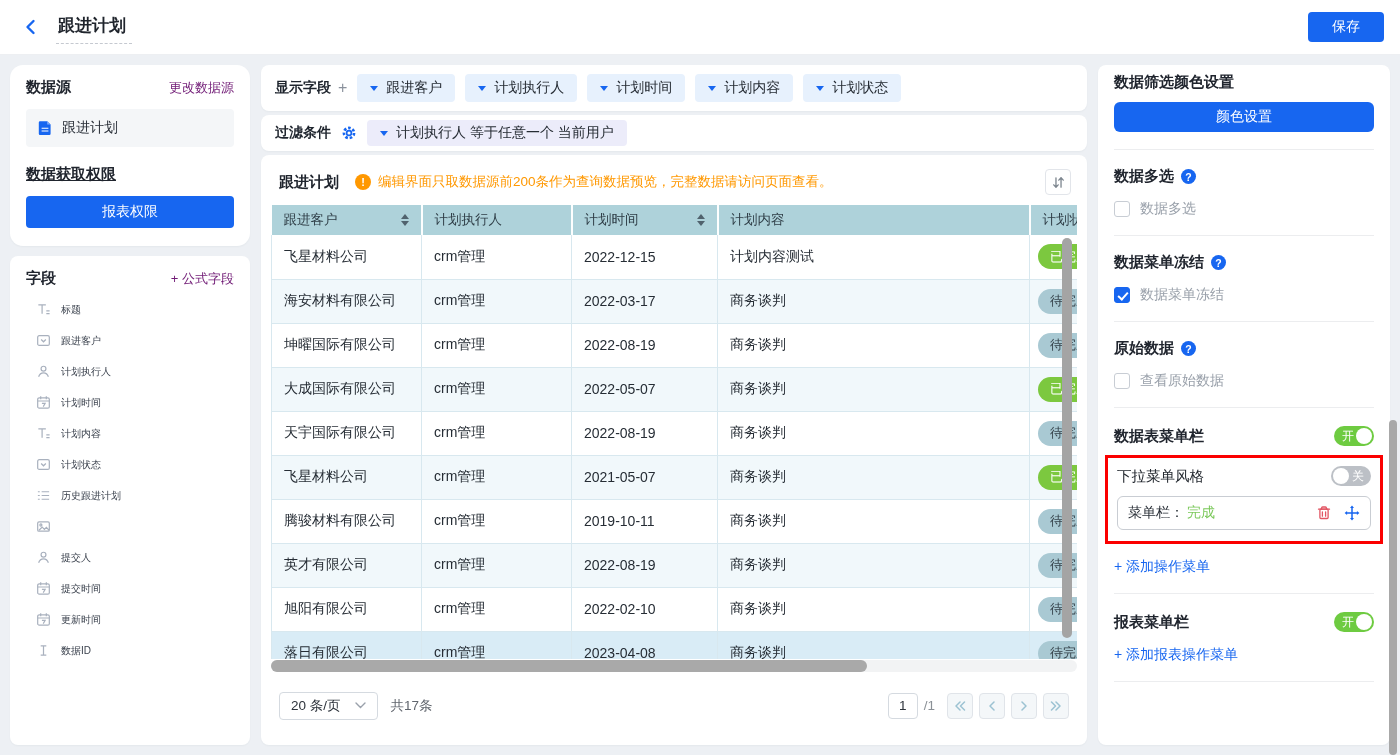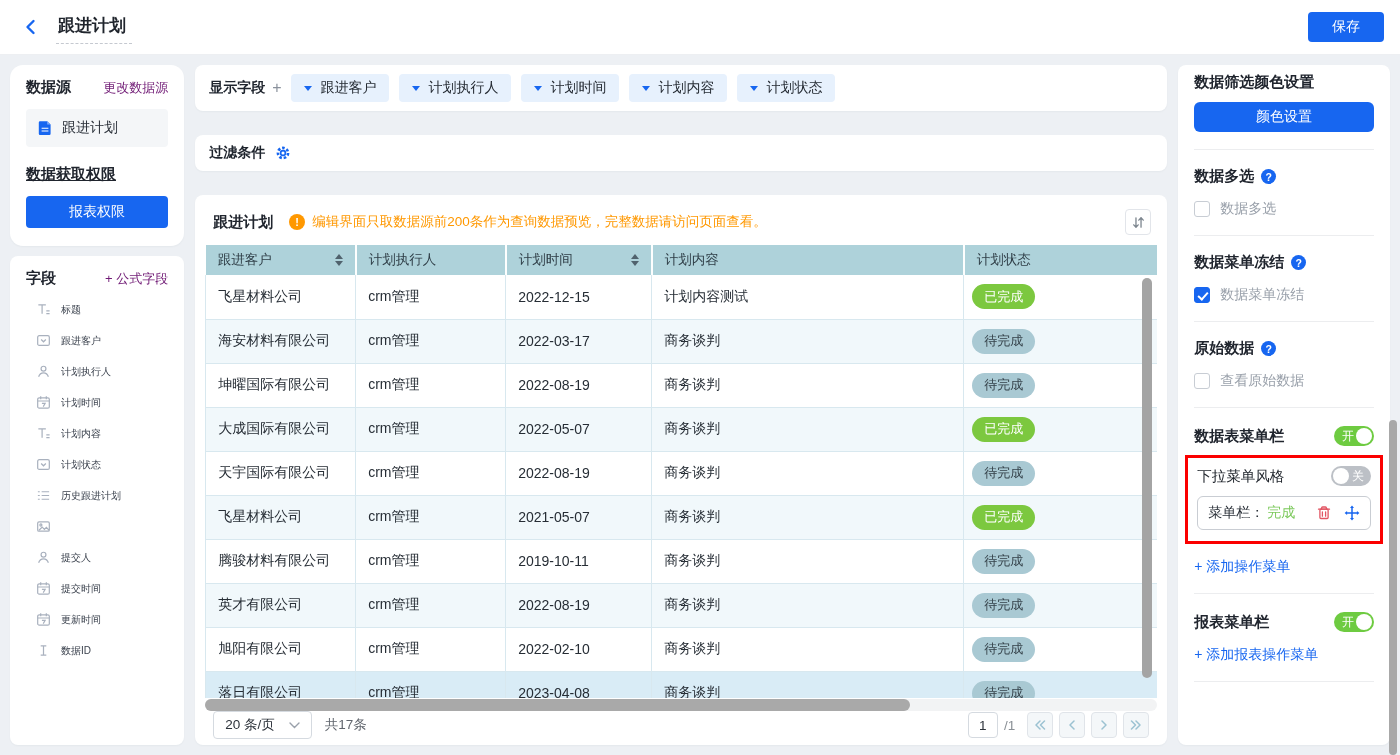--- a/index.html
+++ b/index.html
@@ -30,21 +30,21 @@
   .perm-title { margin-top:18px;text-decoration:underline; }
   .btn-primary { margin-top:12px; width:100%; height:32px; background:#1766f0; color:#fff;
     border:none; border-radius:4px; font-size:14px; cursor:pointer; }
   .fields-card { flex:1; padding:13px 16px; overflow:hidden; }
   .field-list { margin-top:6px; }
   .field-item { display:flex; align-items:center; gap:10px; height:31px; padding-left:10px;
     font-size:10px; color:#3a414d; cursor:pointer; }
   .ficon { width:15px; height:15px; flex:0 0 15px; display:flex; }
 
   
-  .col-mid { width:972px; display:flex; flex-direction:column; gap:24px; }
+  .col-mid { width:826px; display:flex; flex-direction:column; gap:4px; }
   .bar-card { display:flex; align-items:center; gap:10px; padding:0 14px; }
   .bar1 { height:46px; }
   .bar2 { height:36px; }
   .bar-label { font-size:14px; font-weight:600; color:#1e242d; white-space:nowrap; }
   .plus-gray { color:#8a919c; font-size:16px; margin-left:-3px; }
   .chip { background:#e7f1fd; border-radius:4px; height:28px; display:inline-flex; align-items:center;
     gap:8px; padding:0 13px; font-size:14px; color:#262c34; cursor:pointer; white-space:nowrap; }
   .chip .caret { width:0; height:0; border-left:4.5px solid transparent; border-right:4.5px solid transparent;
     border-top:5.5px solid #1766f0; }
   .chip.filter { background:#ececfa; height:26px; }
@@ -304,20 +304,24 @@
         </span>
     </div>
 
     <div class="card bar-card bar2">
       <span class="bar-label">过滤条件</span>
       <span class="gear">
           <svg viewBox="0 0 16 16" fill="none">
             <circle cx="8" cy="8" r="5.1" stroke="#1766f0" stroke-width="2.6" stroke-dasharray="2.6 1.9"></circle>
             <circle cx="8" cy="8" r="2.4" stroke="#1766f0" stroke-width="1.7"></circle>
           </svg>
+        </span>
+      <span class="chip filter">
+          <i class="caret"></i>
+          <span>计划执行人 等于任意一个 当前用户</span>
         </span>
     </div>
 
     <div class="card table-card">
       <div class="tc-head">
         <span class="tc-title">跟进计划</span>
         <span class="notice">
           <span class="notice-ic">!</span>
           <span>编辑界面只取数据源前200条作为查询数据预览，完整数据请访问页面查看。</span>
         </span>

